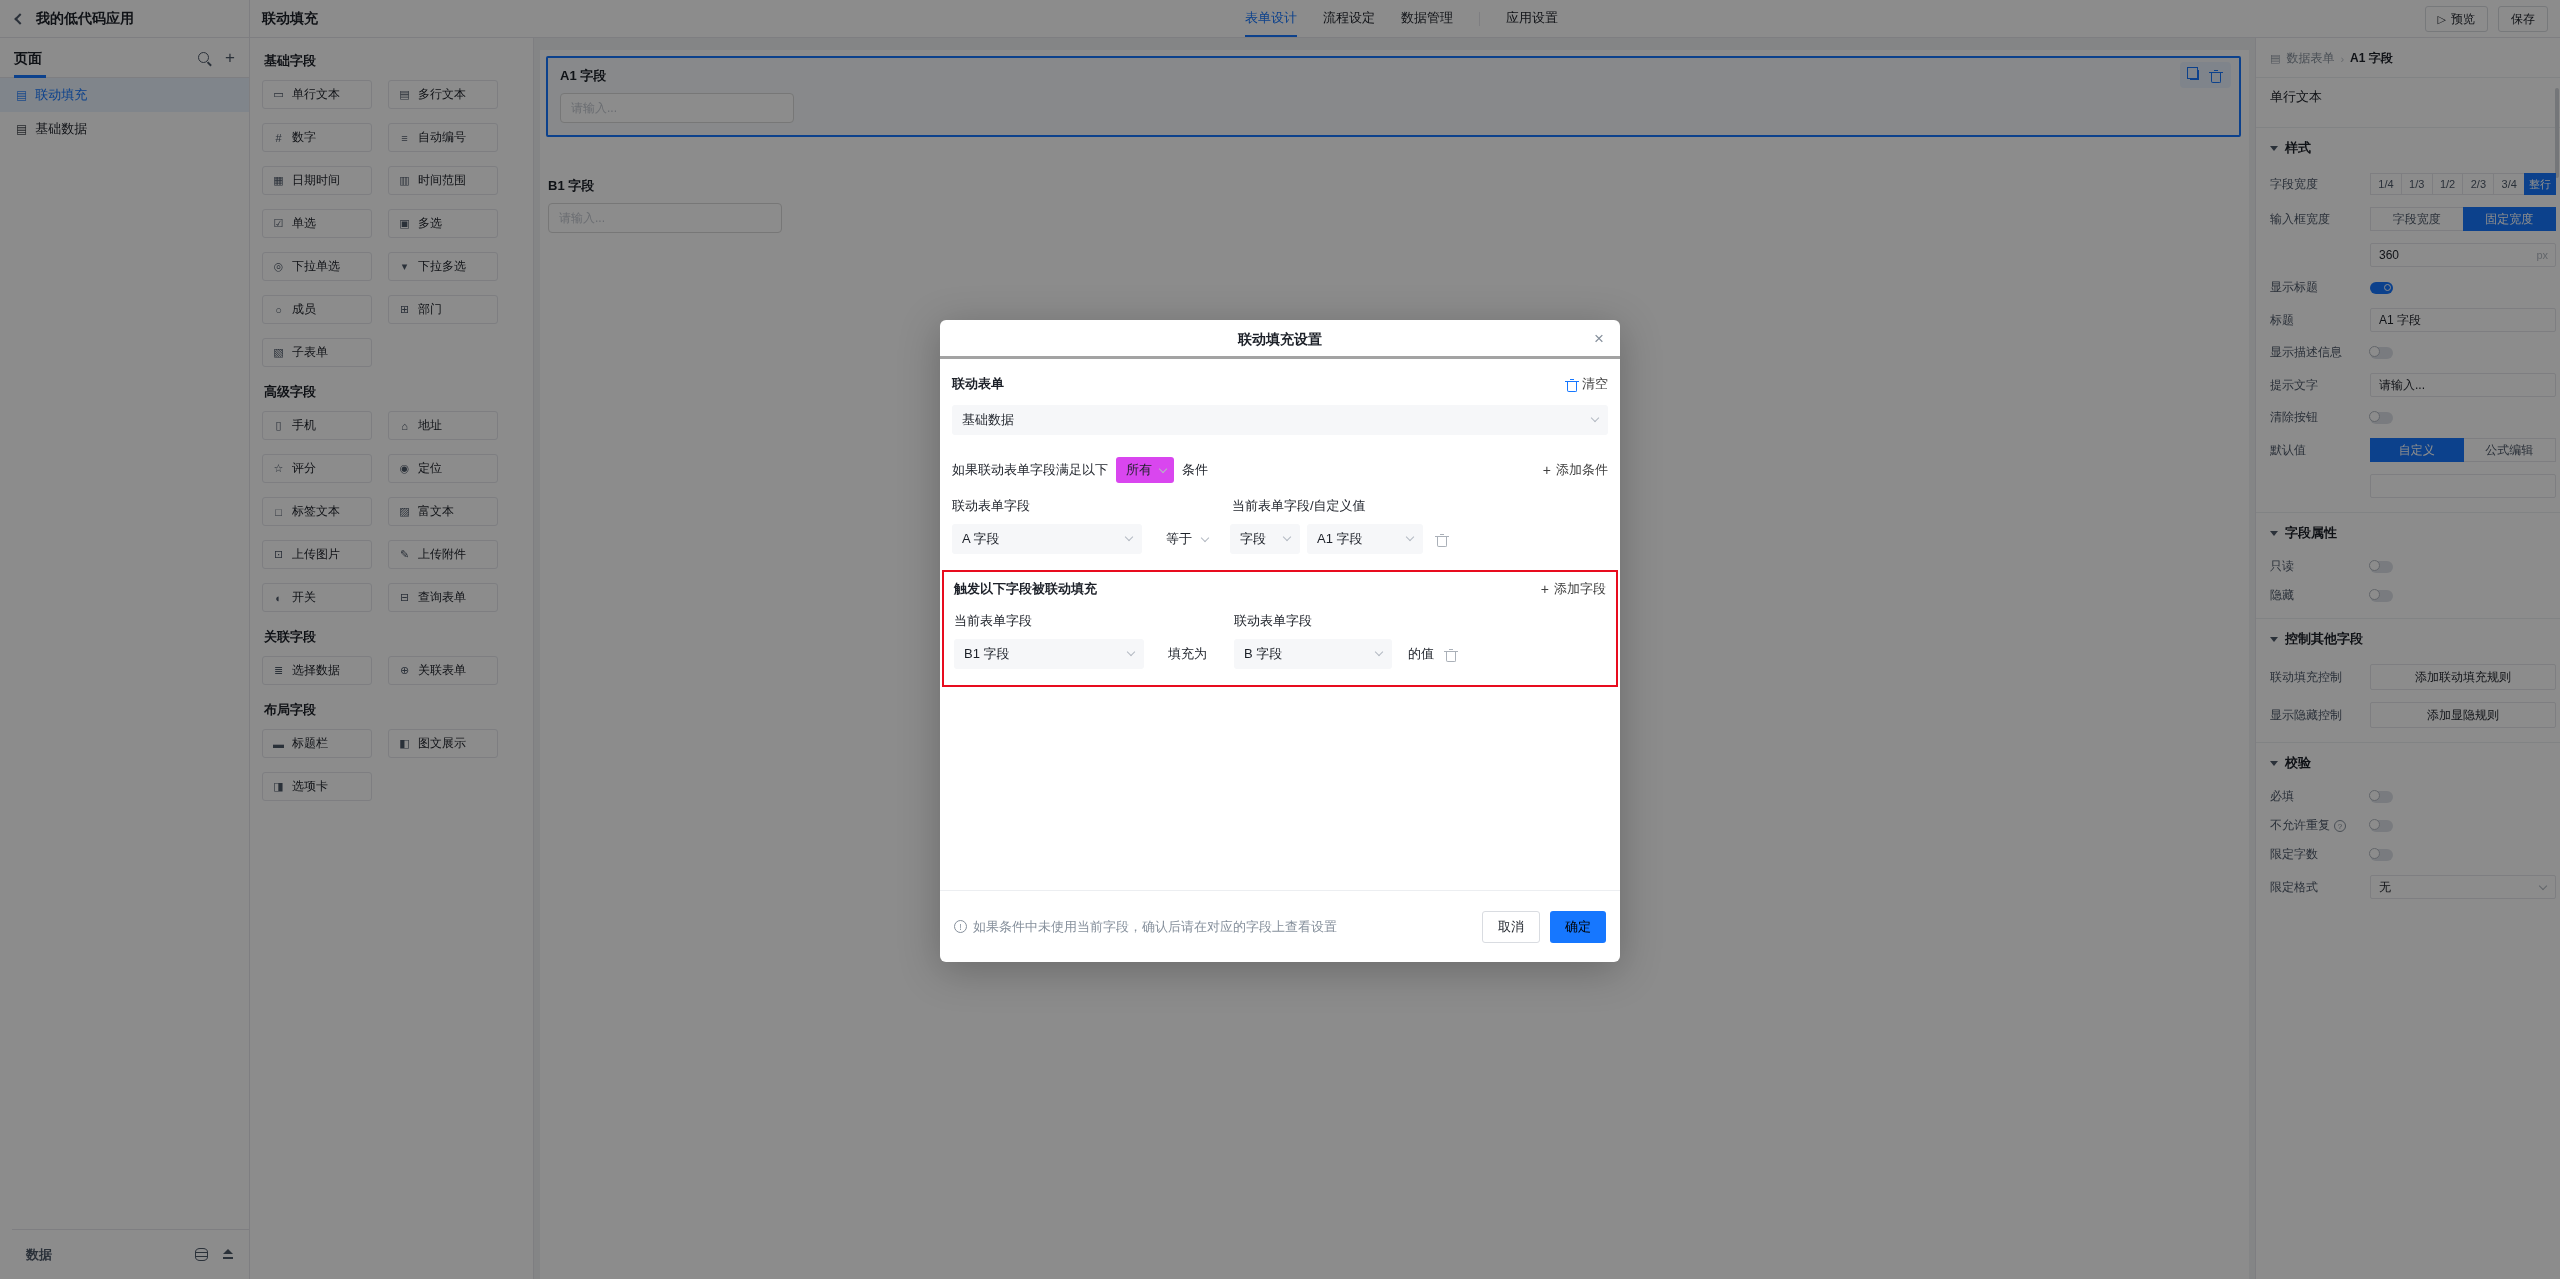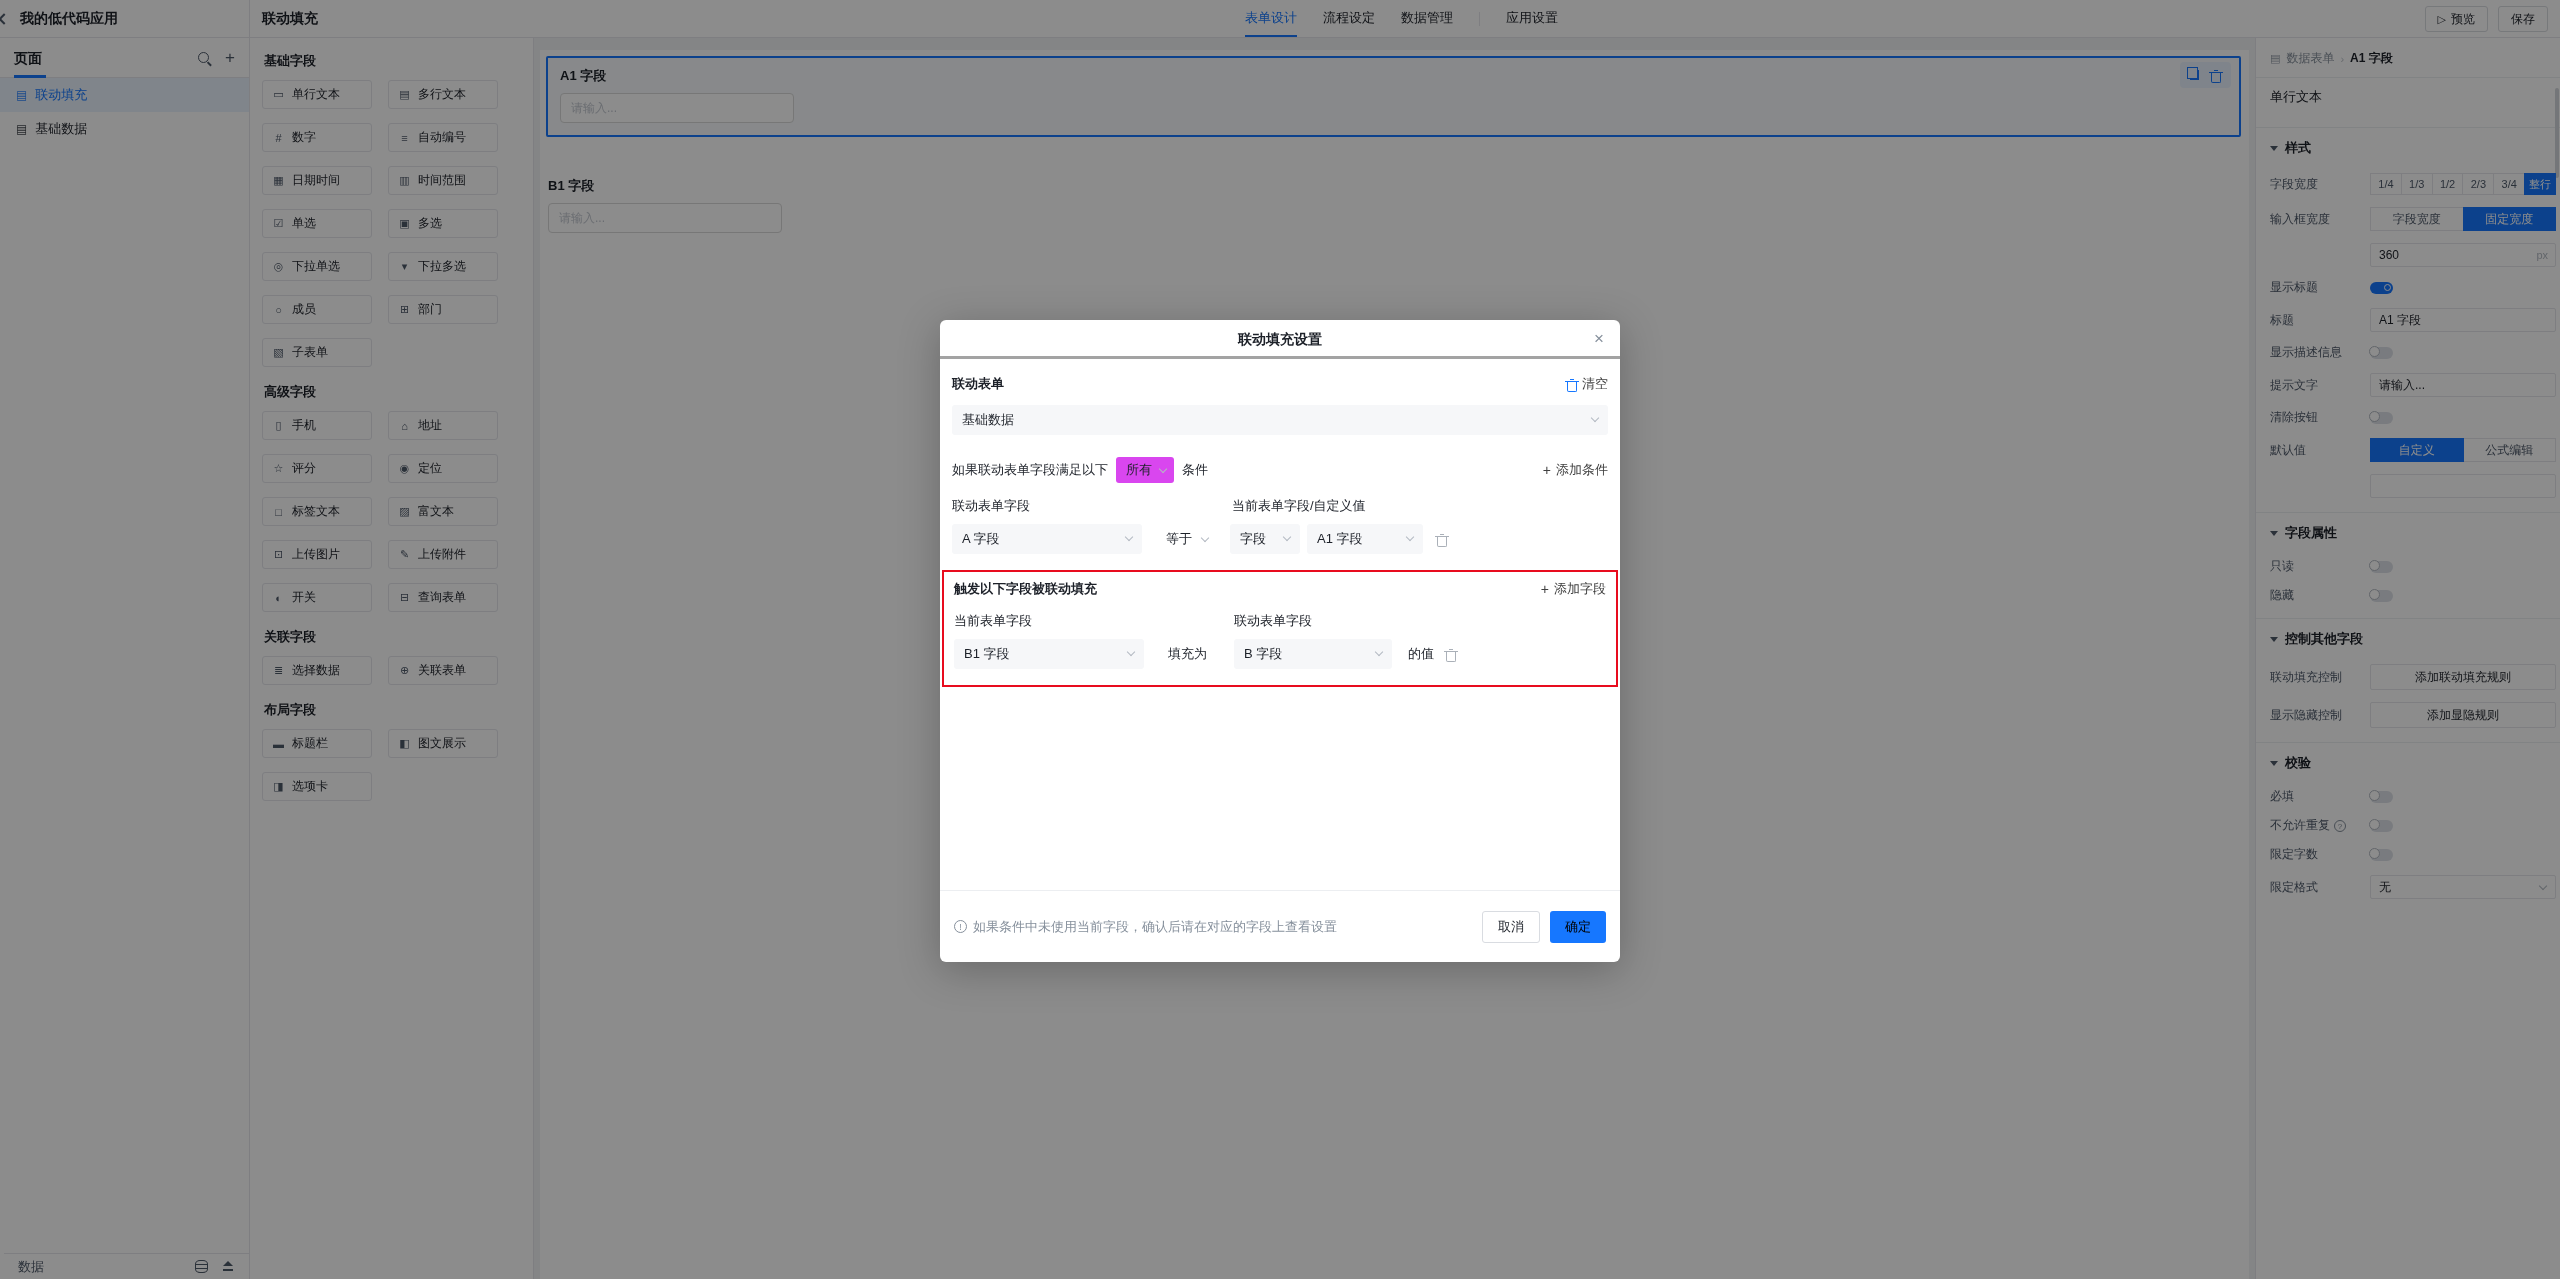--- a/index.html
+++ b/index.html
@@ -1,21 +1,21 @@
 <!DOCTYPE html>
 <html><head>
 <meta charset="utf-8">
 <style>
   * { margin:0; padding:0; box-sizing:border-box; }
   html,body { width:2560px; height:1279px; overflow:hidden; }
   body { font-family:"Liberation Sans","DejaVu Sans",sans-serif; font-size:13px; color:#1d2129; background:#fff; position:relative; }
 
   
   .topbar { position:absolute; left:0; top:0; width:2560px; height:38px; background:#fff; border-bottom:1px solid #e5e6eb; z-index:5; }
-  .topbar-left { position:absolute; left:0; top:0; width:250px; height:37px; display:flex; align-items:center; border-right:1px solid #e5e6eb; }
+  .topbar-left { position:absolute; left:0; top:0; width:250px; height:37px; display:flex; align-items:center; padding-left:16px; border-right:1px solid #e5e6eb; }
   .icon-back { width:8px; height:8px; border-left:2px solid #4e5969; border-bottom:2px solid #4e5969; transform:rotate(45deg); margin-right:12px; flex:none; }
   .app-title { font-size:14px; font-weight:600; }
   .page-title { position:absolute; left:262px; top:0; height:37px; line-height:37px; font-size:14px; font-weight:600; }
   .tabs { position:absolute; left:1245px; top:0; height:37px; display:flex; align-items:center; gap:26px; }
   .tab { height:37px; line-height:35px; font-size:13px; color:#1d2129; cursor:pointer; }
   .tab.active { color:#1677ff; border-bottom:2px solid #1677ff; }
   .tab-divider { width:1px; height:14px; background:#e5e6eb; }
   .topbar-right { position:absolute; right:12px; top:6px; display:flex; gap:10px; }
   .btn-ghost { height:26px; padding:0 12px; border:1px solid #d9dce1; border-radius:3px; background:#fff; font-size:12px; color:#1d2129; display:flex; align-items:center; gap:5px; cursor:pointer; }
   .icon-play { font-size:11px; color:#1d2129; line-height:1; }
@@ -25,21 +25,21 @@
   .sidebar-head { height:40px; display:flex; align-items:center; padding:0 14px; border-bottom:1px solid #e5e6eb; position:relative; }
   .sidebar-tab { font-size:14px; font-weight:600; position:relative; height:40px; line-height:40px; }
   .sidebar-tab::after { content:""; position:absolute; left:0; bottom:0; width:32px; height:3px; background:#1677ff; }
   .sidebar-head-icons { margin-left:auto; display:flex; align-items:center; gap:16px; }
   .icon-search { width:11px; height:11px; border:1.5px solid #4e5969; border-radius:50%; position:relative; }
   .icon-search::after { content:""; position:absolute; width:5px; height:1.5px; background:#4e5969; transform:rotate(45deg); right:-4px; bottom:-2px; }
   .icon-plus { font-size:17px; color:#4e5969; line-height:1; font-weight:400; }
   .nav-item { height:34px; display:flex; align-items:center; gap:8px; padding:0 16px; font-size:13px; color:#1d2129; cursor:pointer; }
   .nav-item.active { background:#e9f2fd; color:#1677ff; }
   .nav-ico { font-size:12px; color:inherit; opacity:.85; }
-  .sidebar-foot { position:absolute; left:4px; right:0; bottom:0; height:26px; border-top:1px solid #e5e6eb; display:flex; align-items:center; padding:0 14px; }
+  .sidebar-foot { position:absolute; left:12px; right:0; bottom:0; height:50px; border-top:1px solid #e5e6eb; display:flex; align-items:center; padding:0 14px;font-weight:bold; }
   .sidebar-foot-label { font-size:13px; color:#4e5969; }
   .sidebar-foot-icons { margin-left:auto; display:flex; align-items:center; gap:14px; }
   .icon-db { width:13px; height:13px; border:1.5px solid #4e5969; border-radius:5px/4px; position:relative; }
   .icon-db::before, .icon-db::after { content:""; position:absolute; left:0; right:0; height:1.3px; background:#4e5969; }
   .icon-db::before { top:2.5px; } .icon-db::after { top:6.5px; }
   .icon-eject { width:13px; height:11px; position:relative; }
   .icon-eject::before { content:""; position:absolute; left:1px; top:0; border-left:5px solid transparent; border-right:5px solid transparent; border-bottom:5px solid #4e5969; }
   .icon-eject::after { content:""; position:absolute; left:1px; top:8px; width:10px; height:1.6px; background:#4e5969; }
 
   

